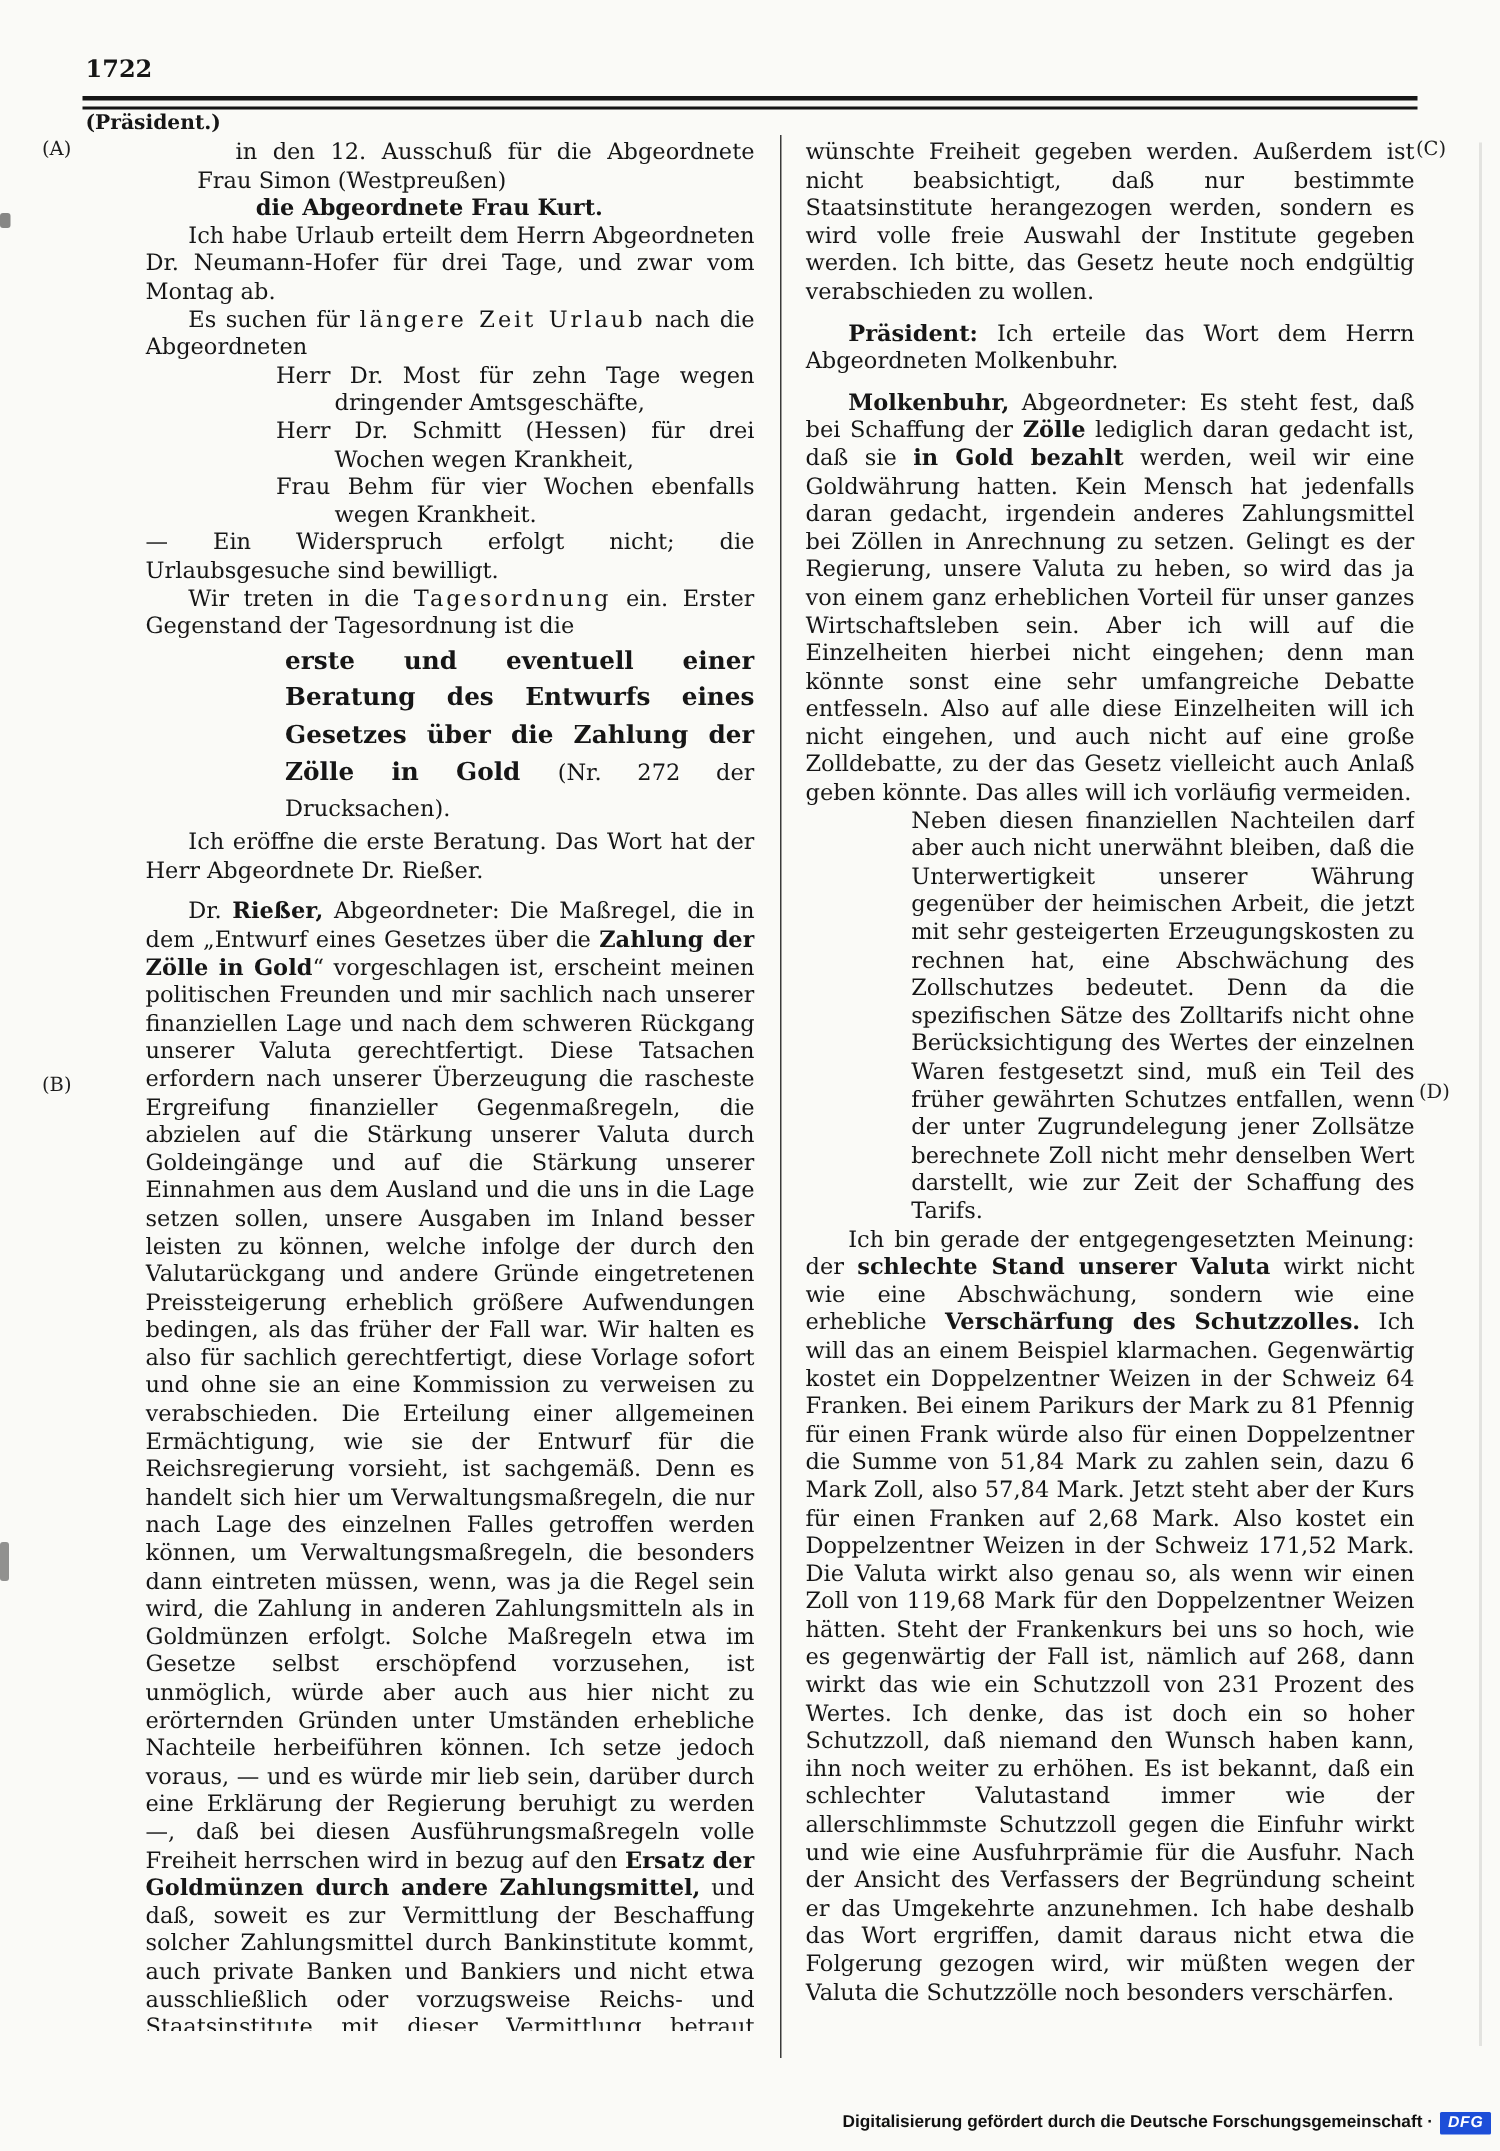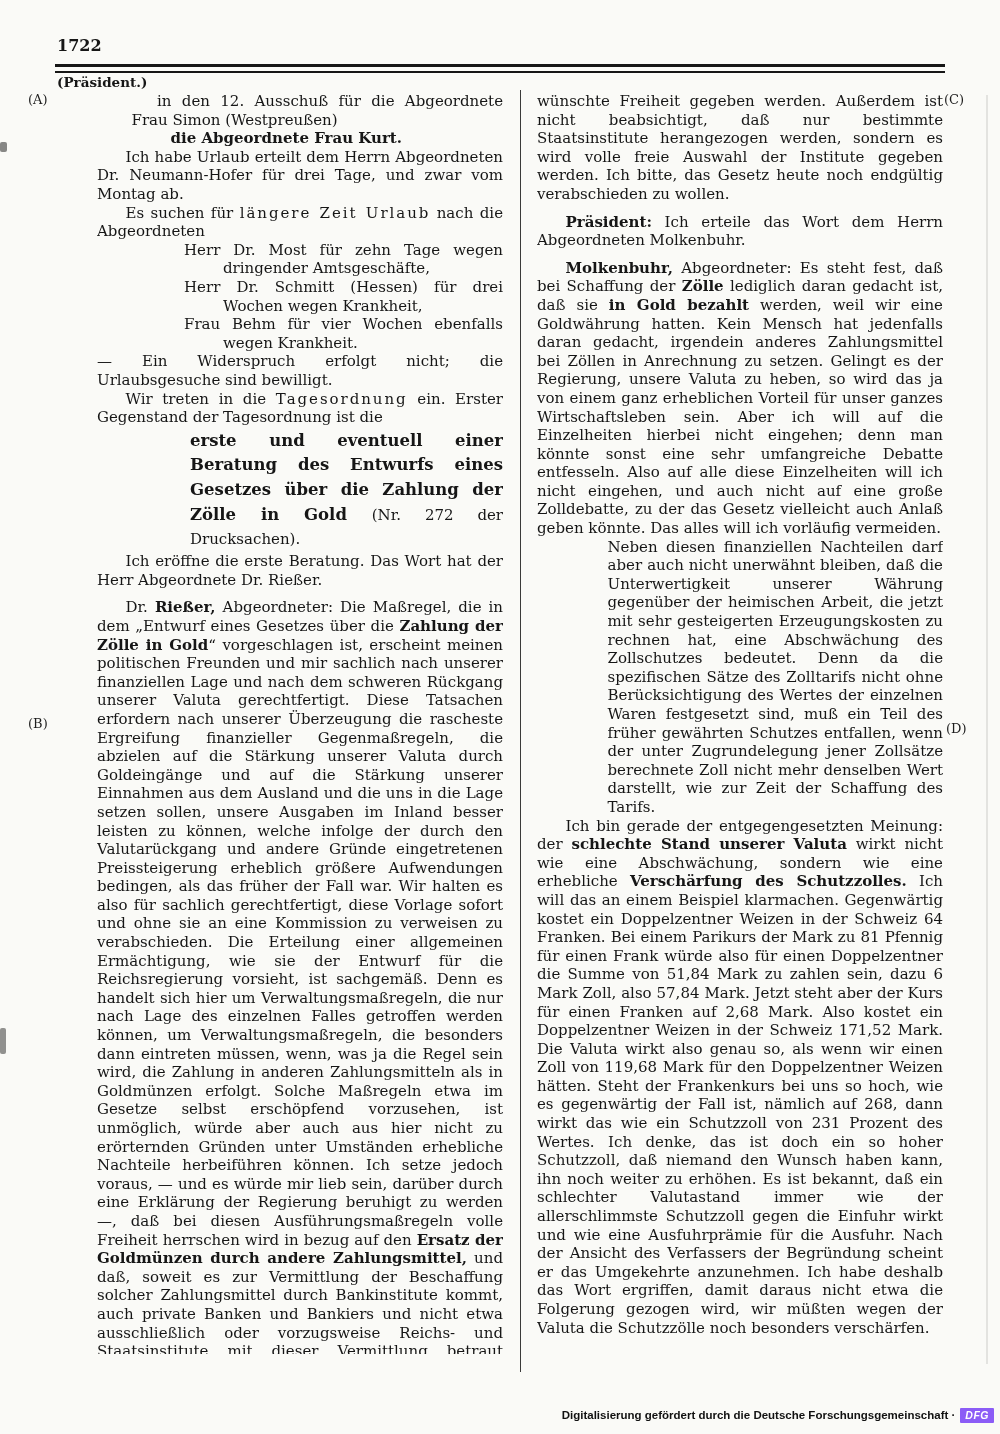--- a/index.html
+++ b/index.html
@@ -95,16 +95,16 @@
   <span class="marker mk-b">(B)</span>
   <span class="marker mk-c">(C)</span>
   <span class="marker mk-d">(D)</span>
 
   <div class="edge-right"></div>
   <div class="smudge1"></div>
   <div class="smudge2"></div>
 
   <div class="footer">
     <span>Digitalisierung gefördert durch die Deutsche Forschungsgemeinschaft ·</span>
-    <span class="dfg" id="dfg-logo" style="background: #8b5cf6; font-style: italic;">DFG</span>
+    <span class="dfg" id="dfg-logo" style="background: #1d4ed8; font-style: italic;">DFG</span>
   </div>
 
 </div>
 
 </body></html>

